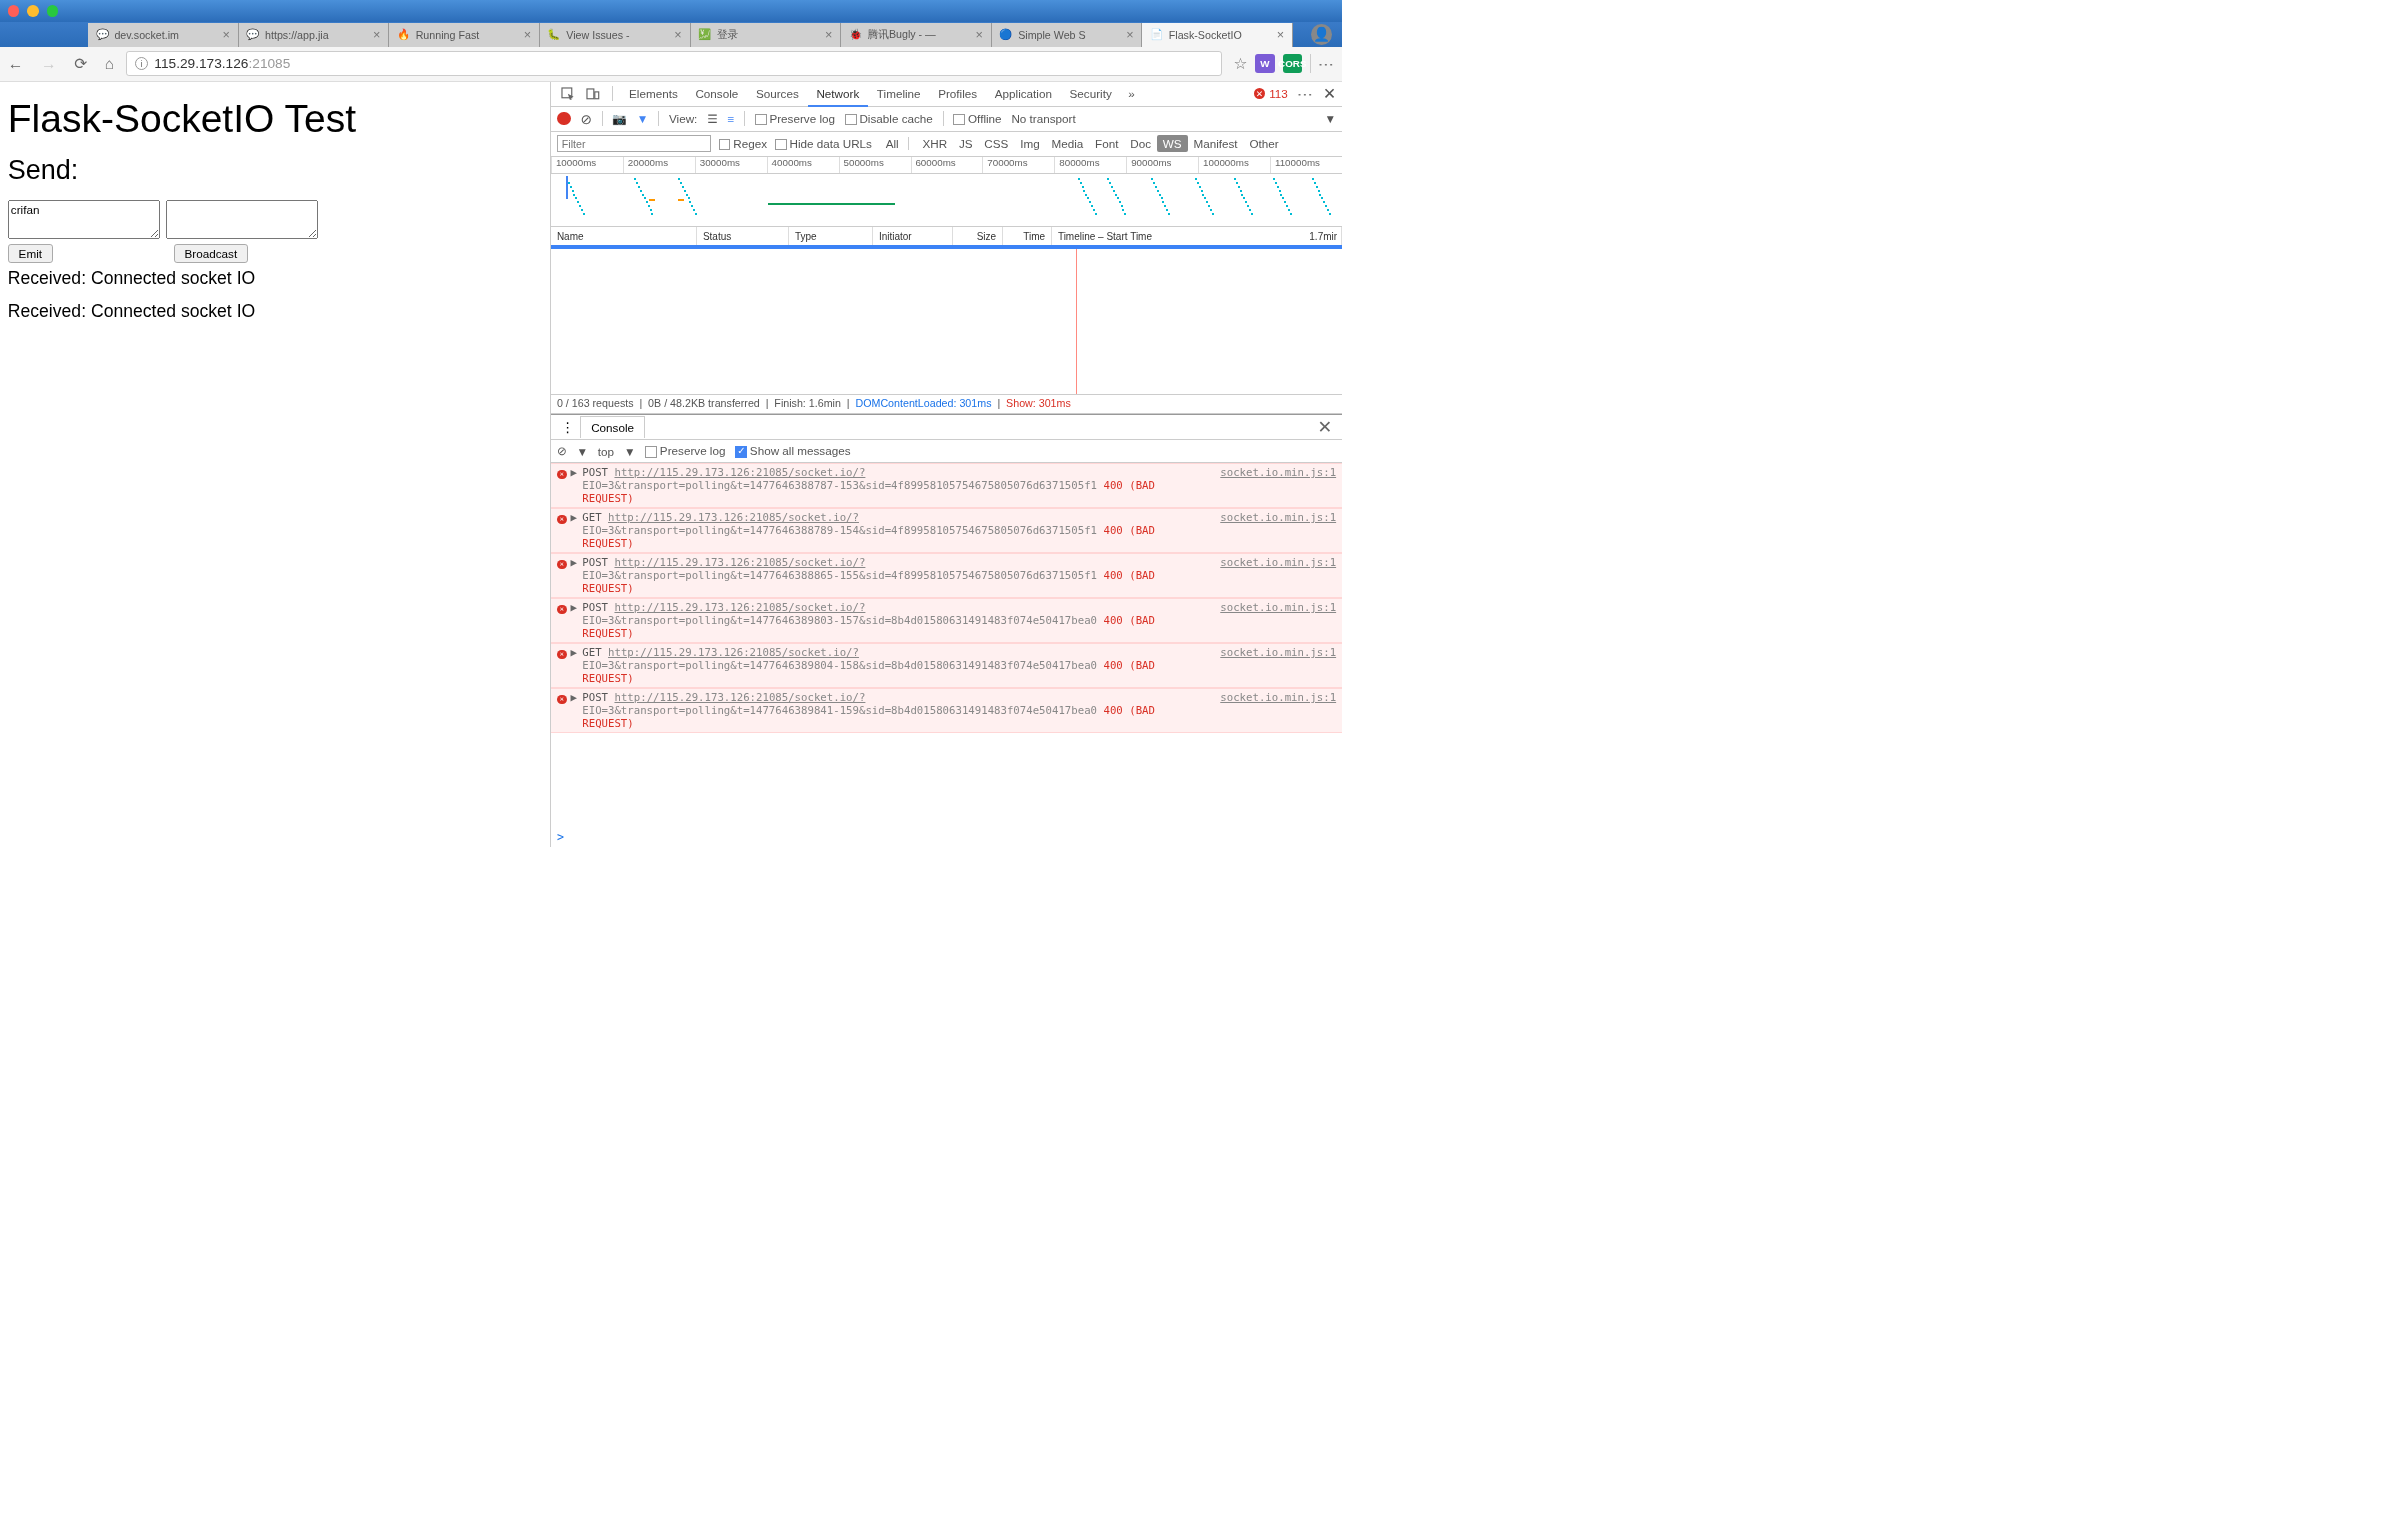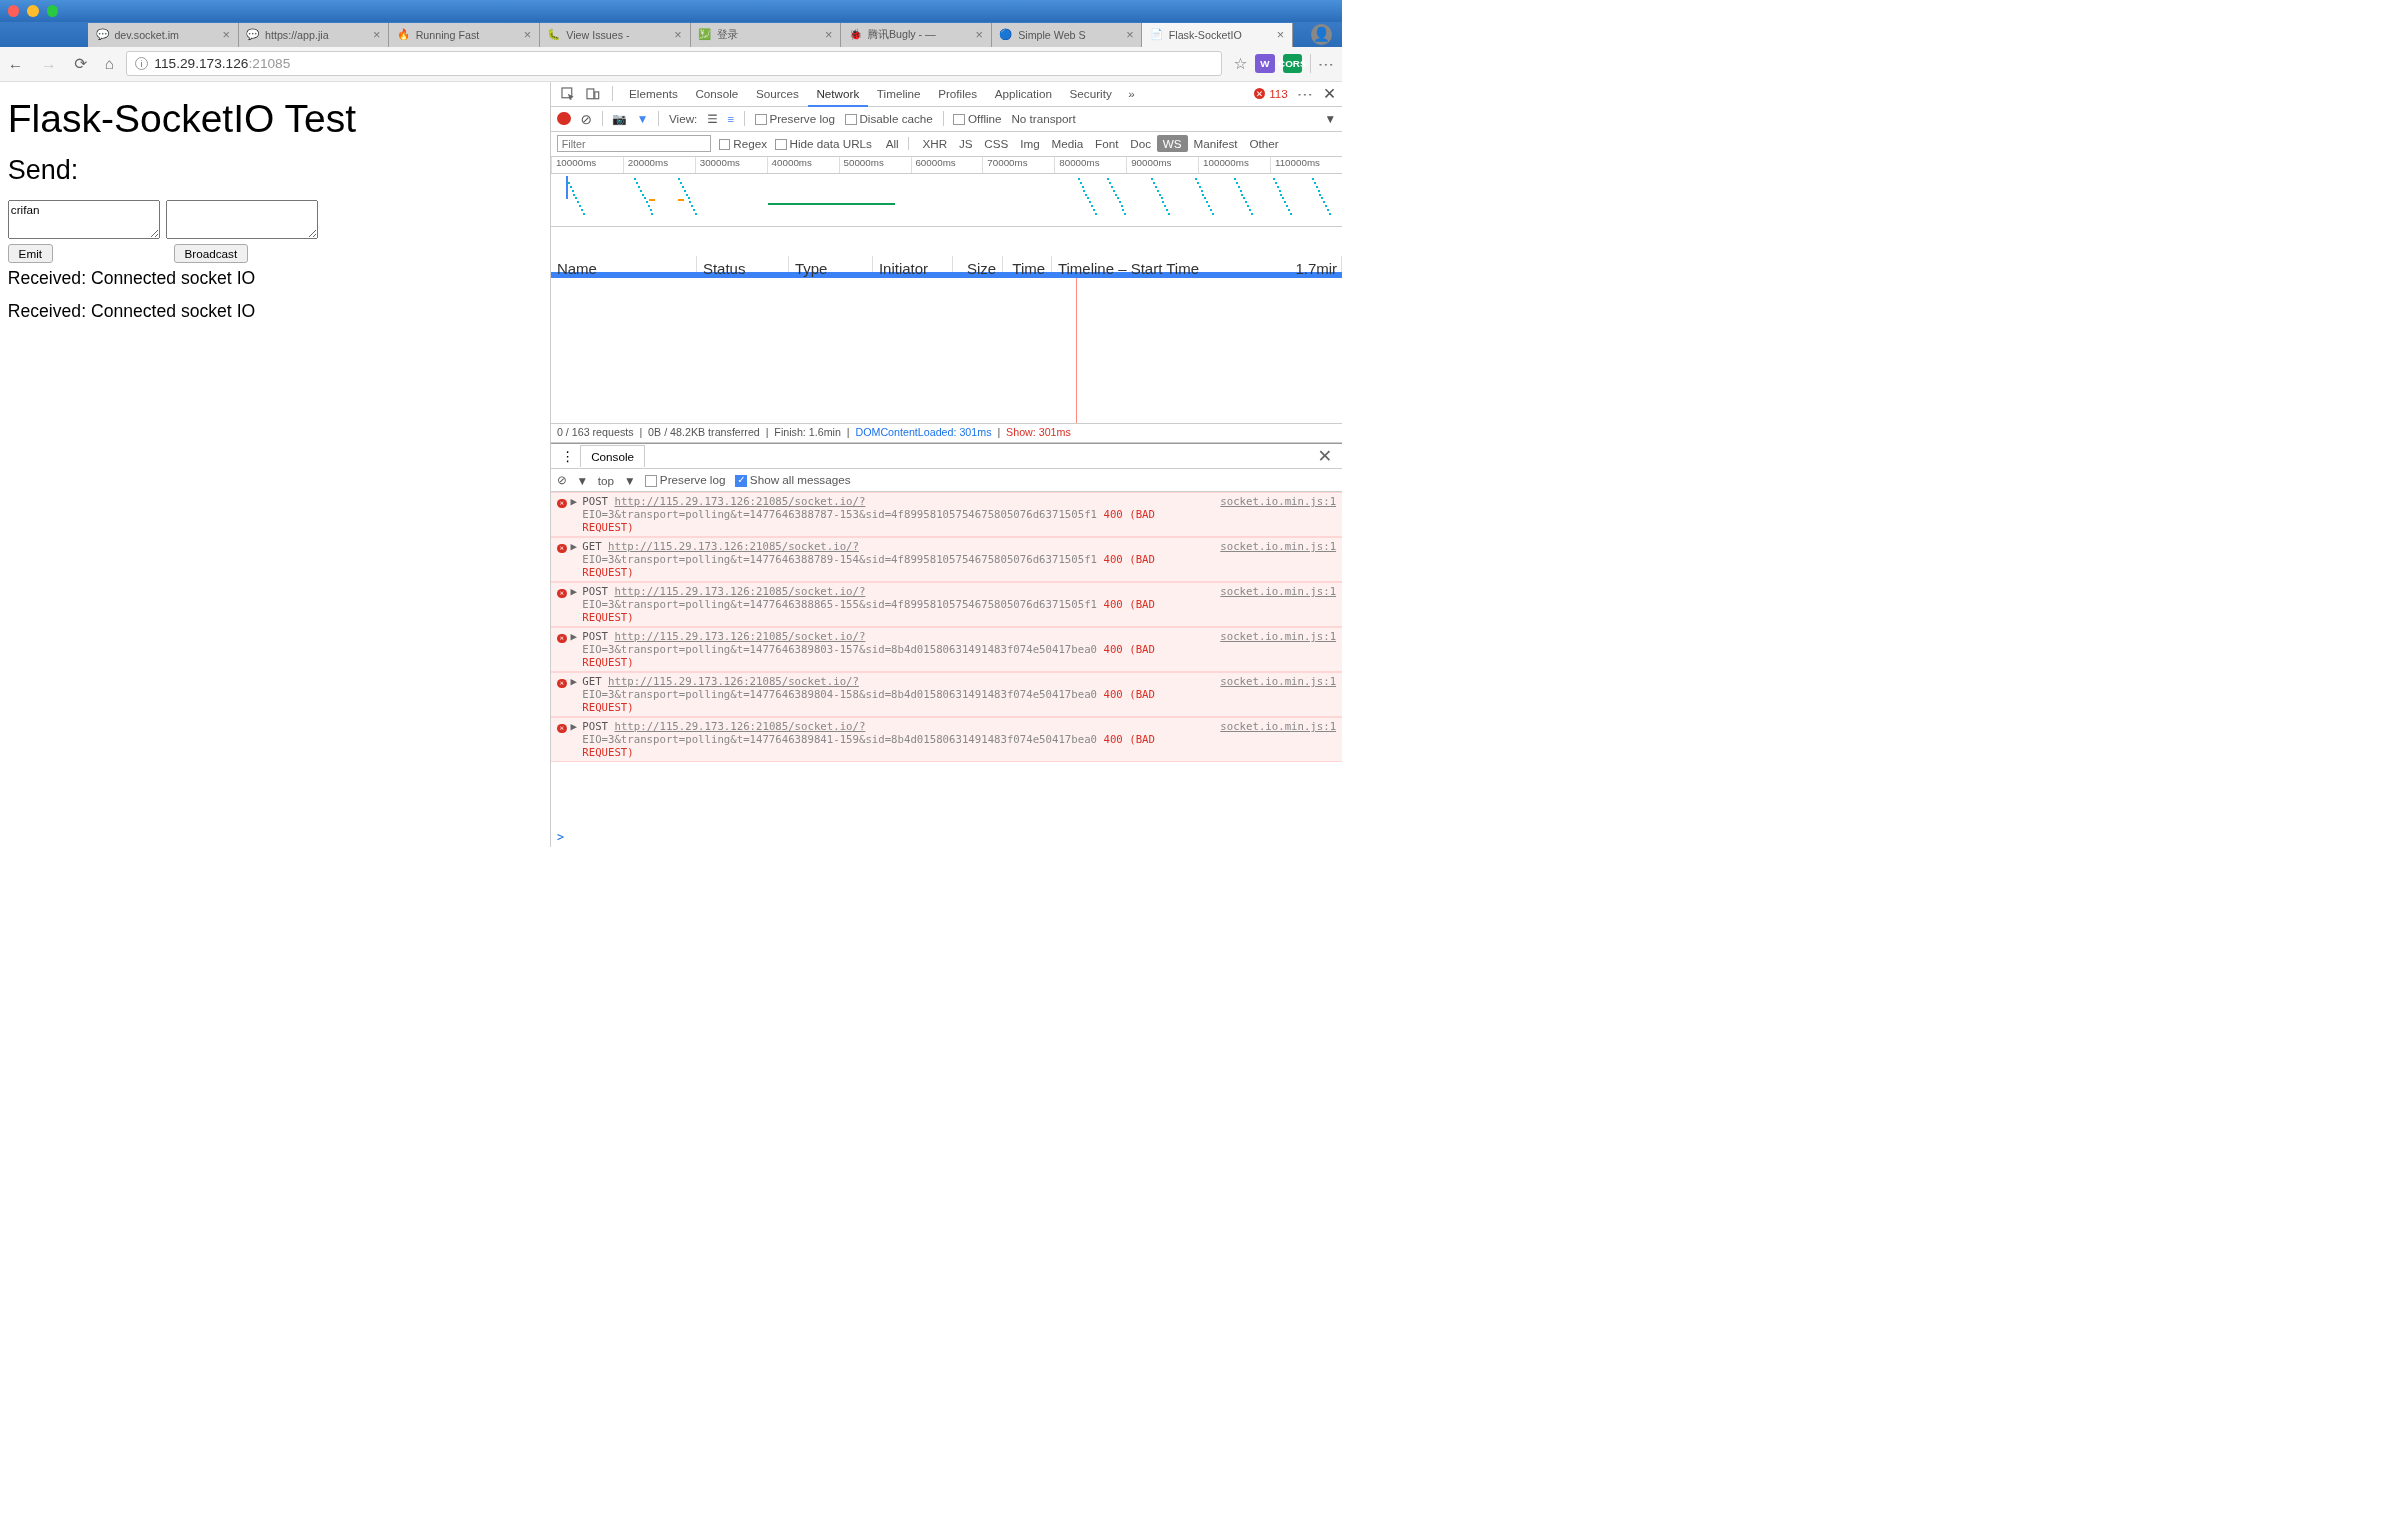--- a/index.html
+++ b/index.html
@@ -70,21 +70,21 @@
 
 .timeline-ruler { height: 17.6px; border-bottom: 1px solid #ccc; display: flex; font-size: 9.8px; color: #666; position: relative; }
 .timeline-ruler span { flex: 1; padding-left: 3.9px; border-left: 1px solid #ddd; }
 .timeline-graph { height: 53px; border-bottom: 1px solid #ccc; position: relative; background: #fff; }
 .timeline-graph .blue-bar { position: absolute; top: 2px; background: #4285f4; width: 2px; height: 23.4px; }
 .timeline-graph .cyan-dot { position: absolute; width: 2px; height: 2px; background: #00bcd4; }
 .timeline-graph .green-line { position: absolute; top: 29px; height: 2px; background: #0f9d58; }
 .timeline-graph .orange-bar { position: absolute; top: 25px; width: 5.9px; height: 2px; background: #ff9800; }
 
 
-.net-header { height: 21.5px; border-bottom: 6px solid #3b82f6; display: flex; font-size: 15px; color: #333; margin-top: 29px; }
+.net-header { height: 21.5px; border-bottom: 4px solid #3b82f6; display: flex; font-size: 10px; color: #333; }
 .net-header > div { border-right: 1px solid #ddd; padding: 3.9px 5.9px; }
 .col-name { width: 146px; }
 .col-status { width: 92px; }
 .col-type { width: 84px; }
 .col-init { width: 80px; }
 .col-size { width: 50px; text-align: right; }
 .col-time { width: 49px; text-align: right; }
 .col-timeline { flex: 1; position: relative; }
 .net-body { height: 146px; border-bottom: 1px solid #ccc; position: relative; }
 .net-body .red-line { position: absolute; top: 0; bottom: 0; width: 1px; background: #ff8a80; left: 525px; }

